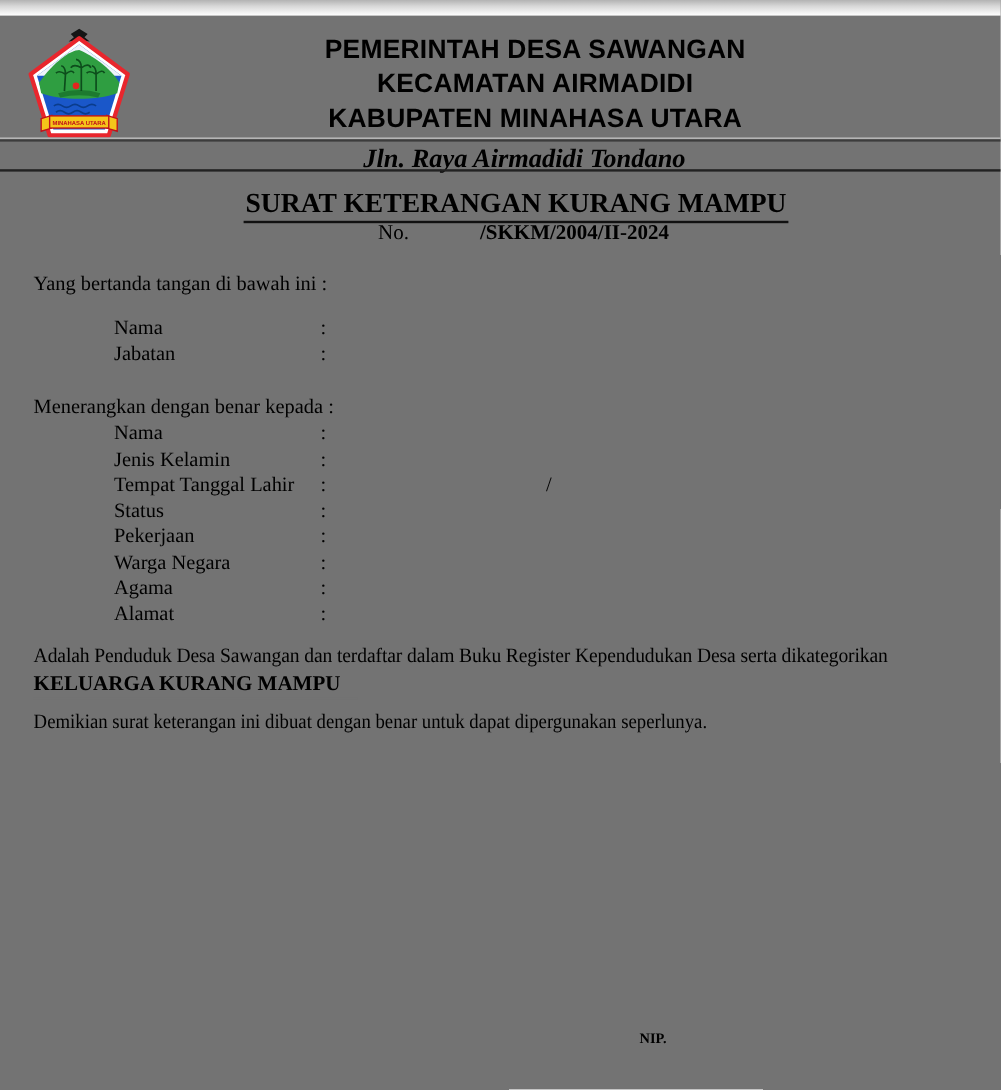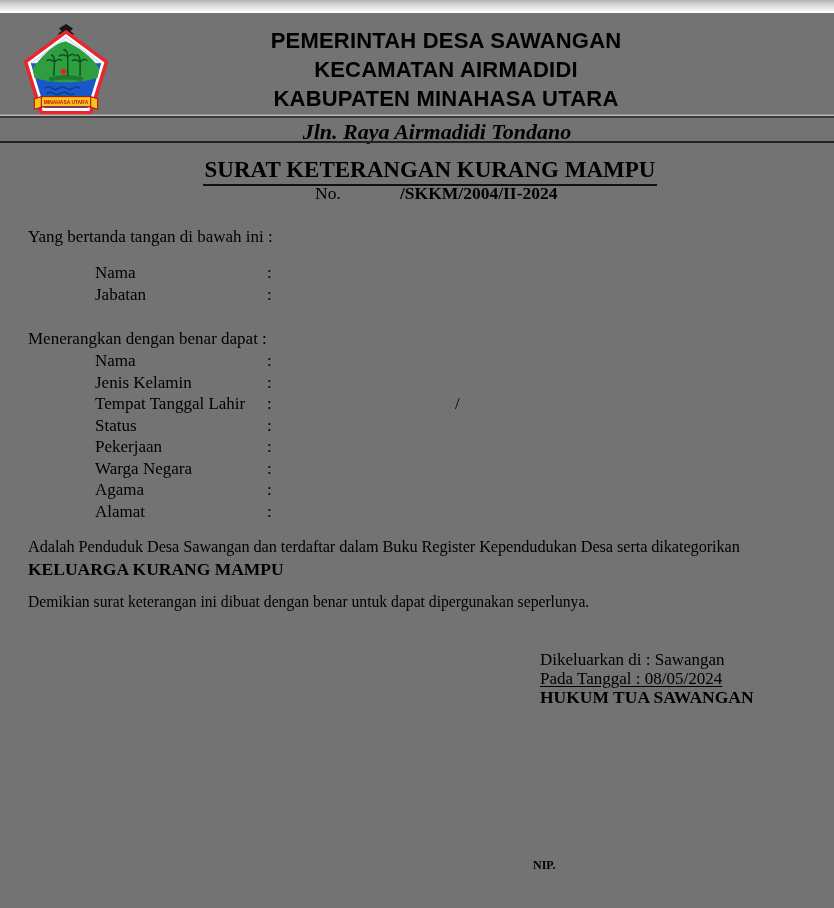--- a/index.html
+++ b/index.html
@@ -133,21 +133,21 @@
 
   <div class="frow" style="top:263px">
     <span>Nama</span>
     <span class="colon">:</span>
   </div>
   <div class="frow" style="top:285px">
     <span>Jabatan</span>
     <span class="colon">:</span>
   </div>
 
-  <div class="intro-2 t17">Menerangkan dengan benar dapat :</div>
+  <div class="intro-2 t17">Menerangkan dengan benar kepada :</div>
 
   <div class="frow" style="top:351px">
     <span>Nama</span>
     <span class="colon">:</span>
   </div>
   <div class="frow" style="top:373px">
     <span>Jenis Kelamin</span>
     <span class="colon">:</span>
   </div>
   <div class="frow" style="top:394px">
@@ -175,20 +175,15 @@
     <span>Alamat</span>
     <span class="colon">:</span>
   </div>
 
   <div class="statement-1">Adalah Penduduk Desa Sawangan dan terdaftar dalam Buku Register Kependudukan Desa serta dikategorikan</div>
   <div class="statement-2">
     <span class="u2">KELUARGA KURANG MAMPU</span>
   </div>
   <div class="closing">Demikian surat keterangan ini dibuat dengan benar untuk dapat dipergunakan seperlunya.</div>
 
-  <div class="sig-block">
-    <div>Dikeluarkan di : Sawangan</div>
-    <div class="sig-date">Pada Tanggal : 08/05/2024</div>
-    <div class="sig-title">HUKUM TUA SAWANGAN</div>
-  </div>
 
   <div class="nip">NIP.</div>
 </div>
 
 </body></html>

